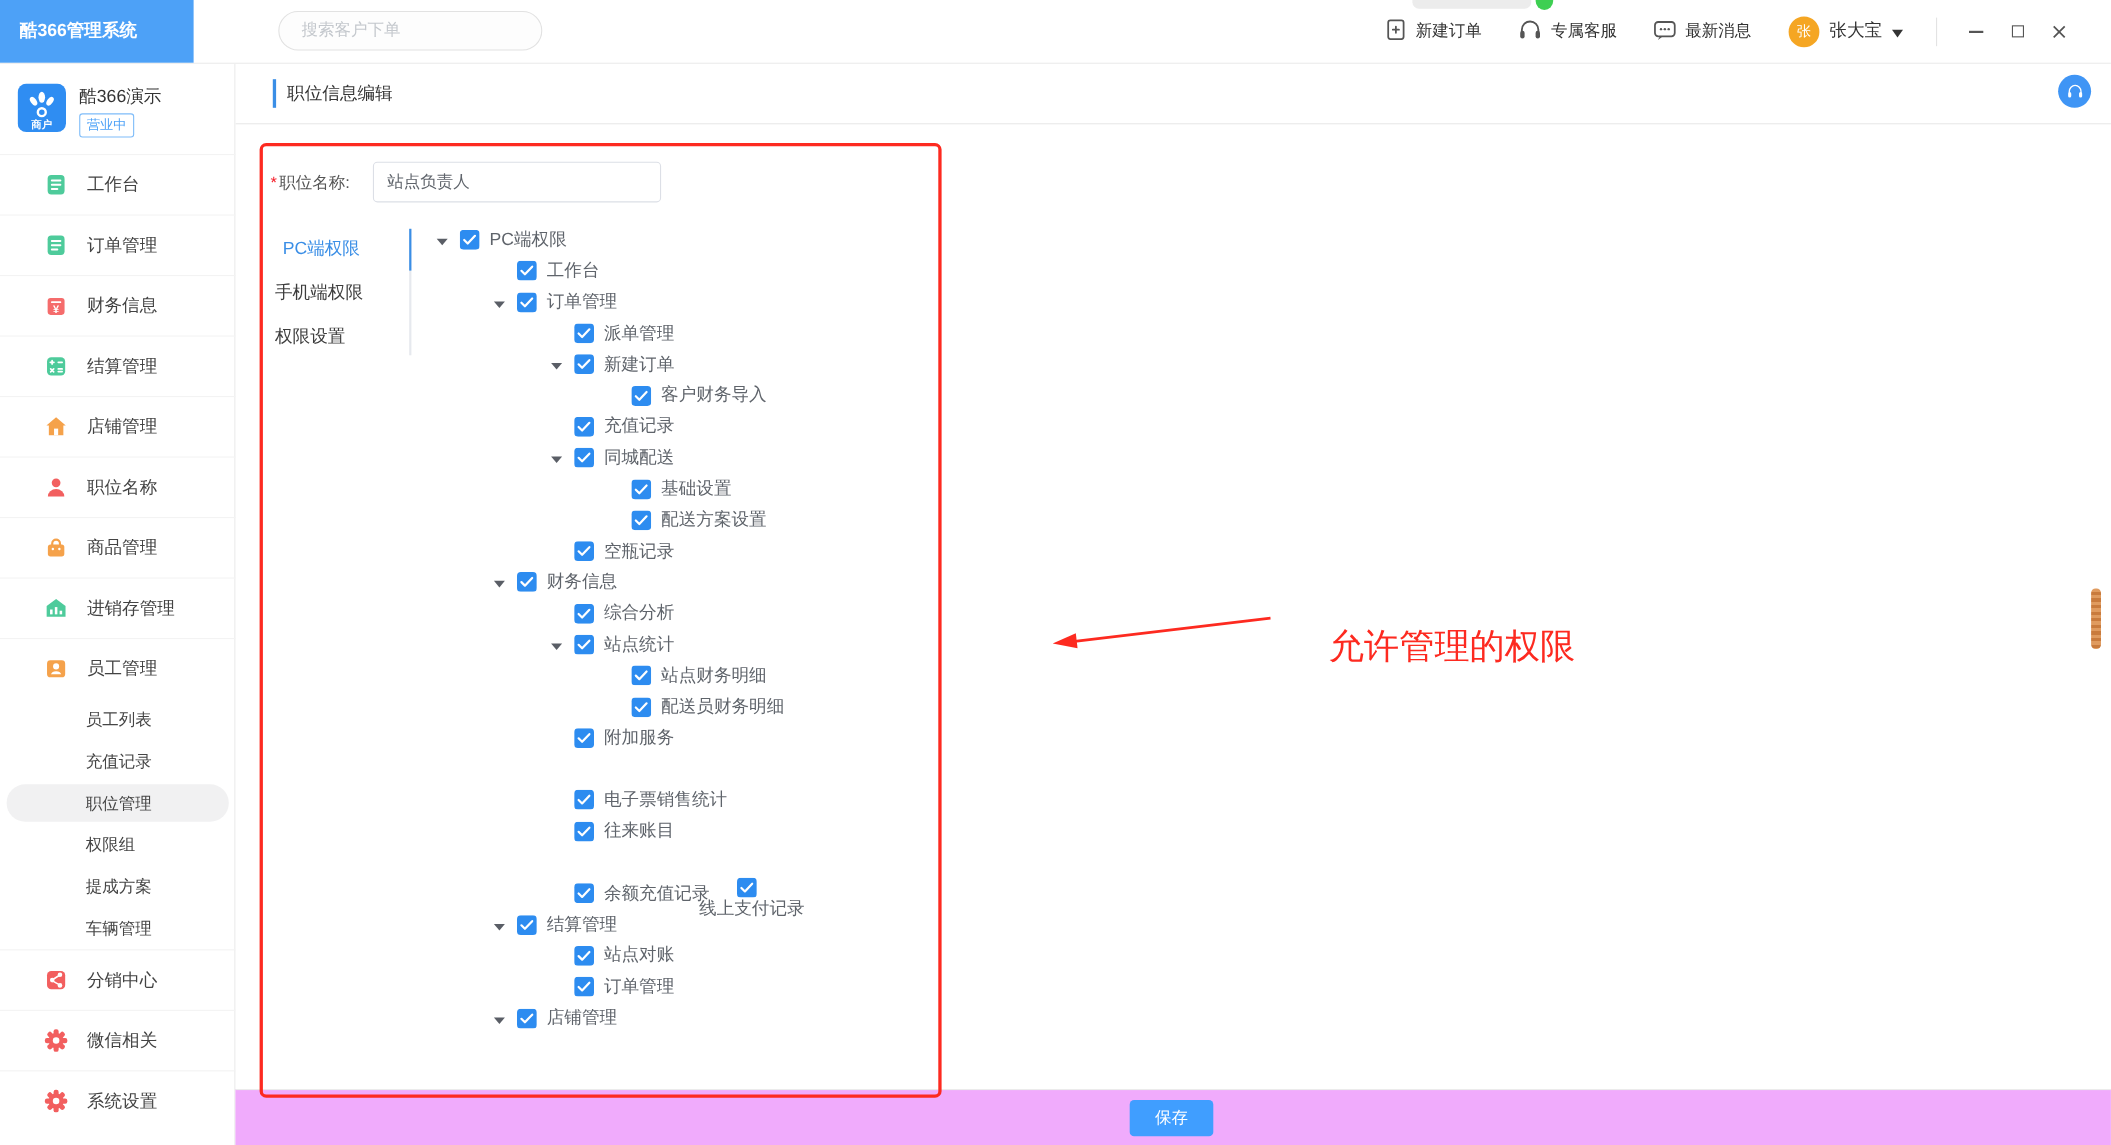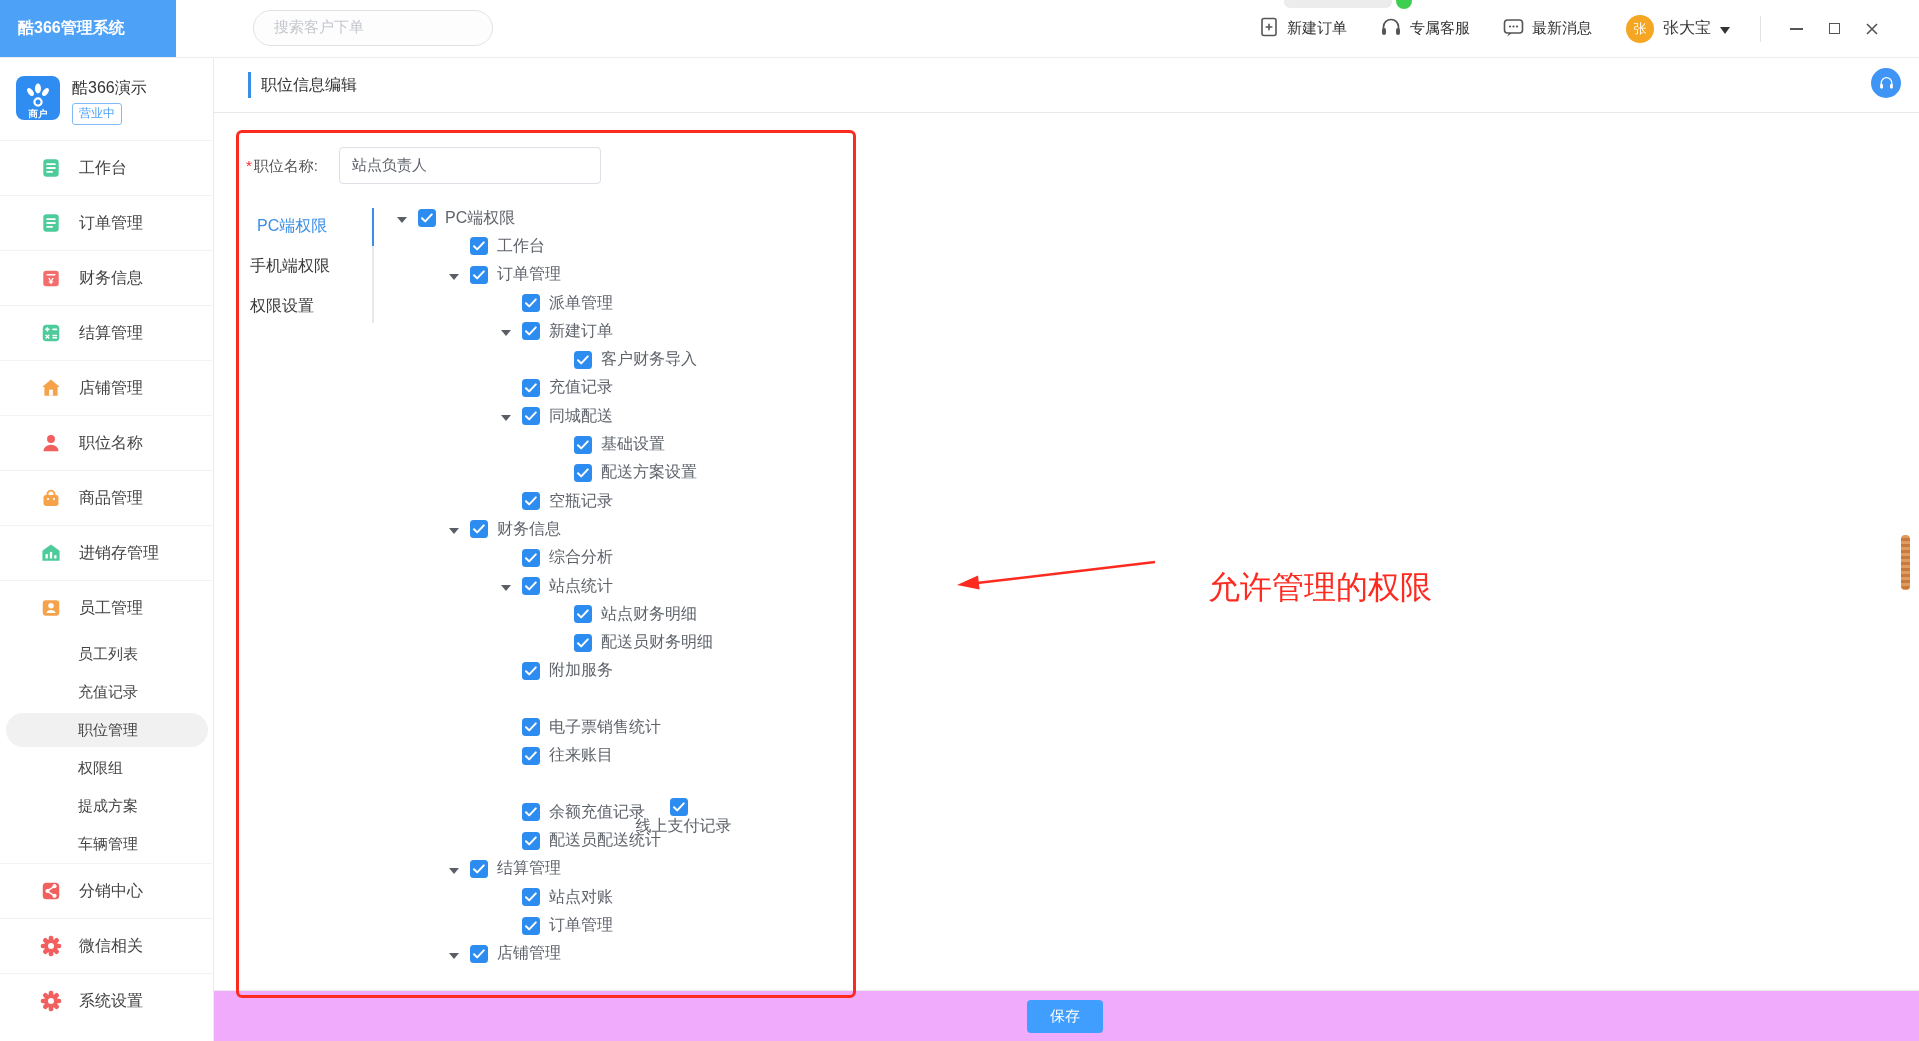--- a/index.html
+++ b/index.html
@@ -566,30 +566,20 @@
     <div class="tree-row" style="padding-left: 498px;">
       <span class="caret-slot"></span>
       <span class="checkbox">
         <svg width="18" height="18" viewBox="0 0 18 18">
           <rect width="18" height="18" rx="3.5" fill="#2d8cf0"></rect>
           <path d="M4 9.2l3.2 3.2 6.6-7" stroke="#fff" stroke-width="2" fill="none" stroke-linecap="round" stroke-linejoin="round"></path>
         </svg>
       </span>
       <span class="tree-label">余额充值记录</span>
     </div>
-    <div class="tree-row" style="padding-left: 498px;">
-      <span class="caret-slot"></span>
-      <span class="checkbox">
-        <svg width="18" height="18" viewBox="0 0 18 18">
-          <rect width="18" height="18" rx="3.5" fill="#2d8cf0"></rect>
-          <path d="M4 9.2l3.2 3.2 6.6-7" stroke="#fff" stroke-width="2" fill="none" stroke-linecap="round" stroke-linejoin="round"></path>
-        </svg>
-      </span>
-      <span class="tree-label">配送员配送统计</span>
-    </div>
     <div class="tree-row" style="padding-left: 446px;">
       <span class="caret-slot">
         <span class="tree-caret"></span>
       </span>
       <span class="checkbox">
         <svg width="18" height="18" viewBox="0 0 18 18">
           <rect width="18" height="18" rx="3.5" fill="#2d8cf0"></rect>
           <path d="M4 9.2l3.2 3.2 6.6-7" stroke="#fff" stroke-width="2" fill="none" stroke-linecap="round" stroke-linejoin="round"></path>
         </svg>
       </span>

